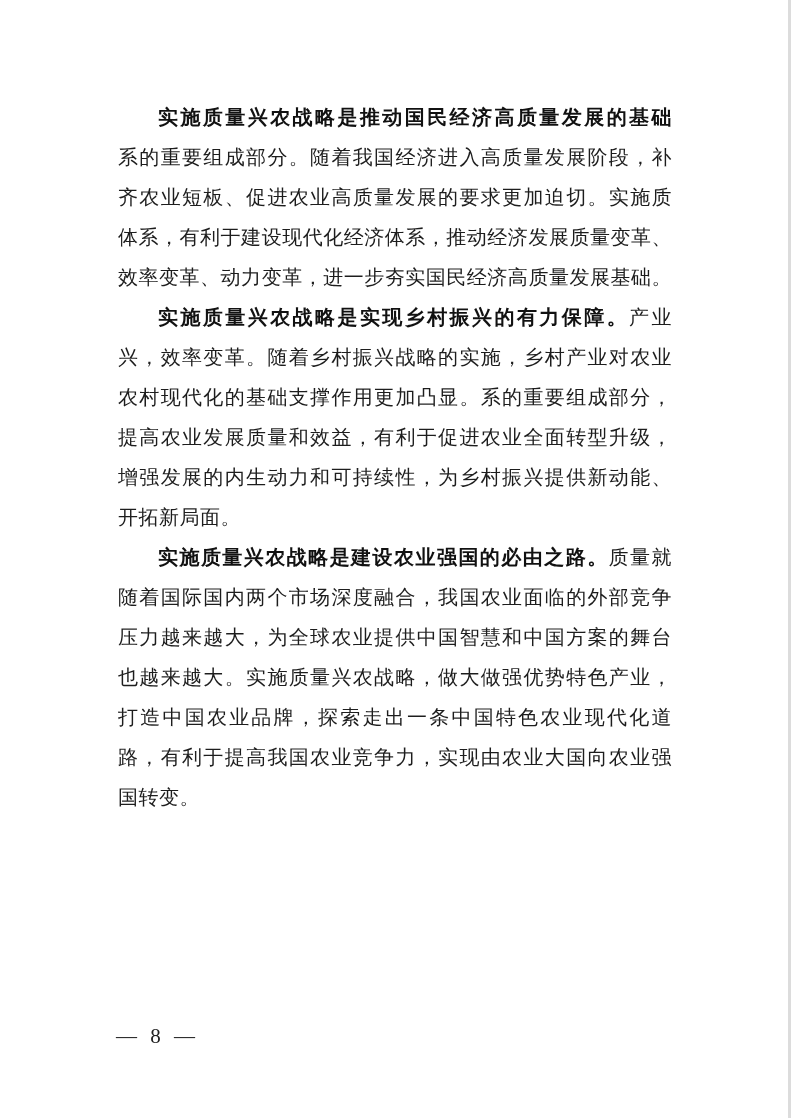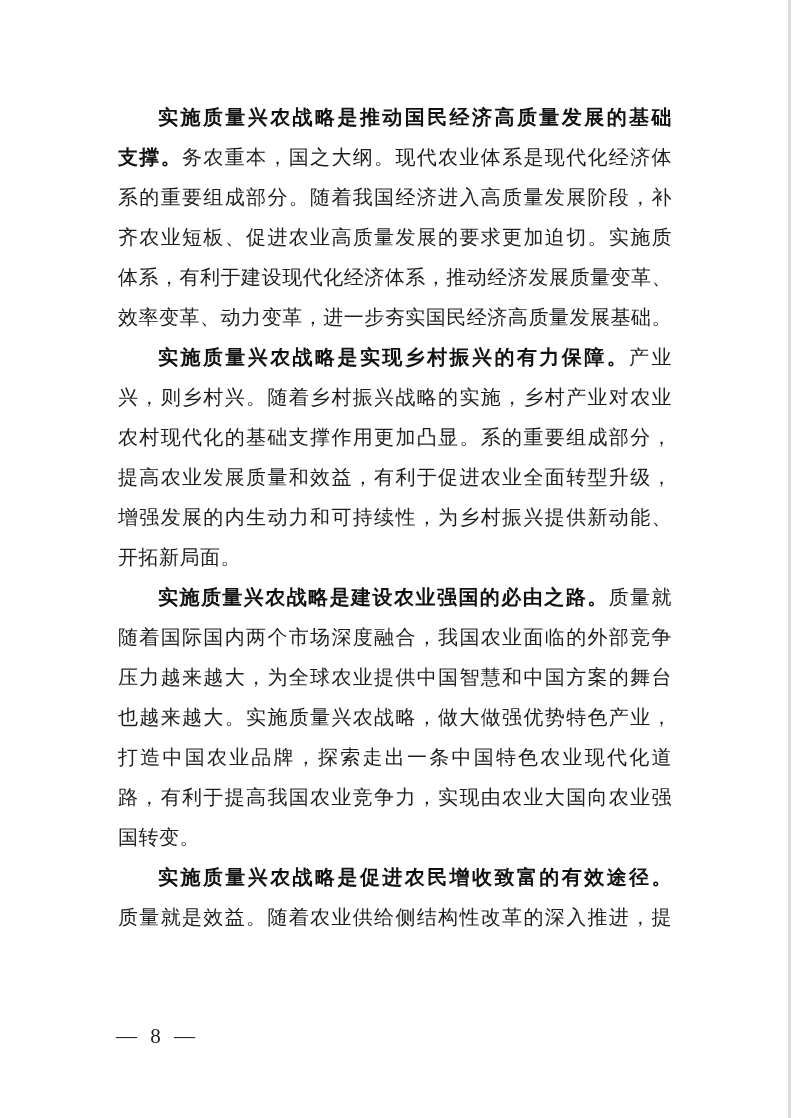--- a/index.html
+++ b/index.html
@@ -68,43 +68,38 @@
     word-spacing: 4px;
   }
 </style>
 </head>
 <body>
 
 <div class="page">
   <div class="text-block" id="text-block">
       <div>
         <div class="line indent"><span class="run-bold">实施质量兴农战略是推动国民经济高质量发展的基础</span></div>
-        <div class="line"><span class="run-bold">支撑。</span><span class="run-regular">务农重本，国之大纲。现代农业体系是现代化经济体</span></div>
         <div class="line"><span class="run-regular">系的重要组成部分。随着我国经济进入高质量发展阶段，补</span></div>
         <div class="line"><span class="run-regular">齐农业短板、促进农业高质量发展的要求更加迫切。实施质</span></div>
         <div class="line"><span class="run-regular">体系，有利于建设现代化经济体系，推动经济发展质量变革、</span></div>
         <div class="line"><span class="run-regular">效率变革、动力变革，进一步夯实国民经济高质量发展基础。</span></div>
       </div>
       <div>
         <div class="line indent"><span class="run-bold">实施质量兴农战略是实现乡村振兴的有力保障。</span><span class="run-regular">产业</span></div>
-        <div class="line"><span class="run-regular">兴，则乡村兴。随着乡村振兴战略的实施，乡村产业对农业</span></div>
+        <div class="line"><span class="run-regular">兴，效率变革。随着乡村振兴战略的实施，乡村产业对农业</span></div>
         <div class="line"><span class="run-regular">农村现代化的基础支撑作用更加凸显。系的重要组成部分，</span></div>
         <div class="line"><span class="run-regular">提高农业发展质量和效益，有利于促进农业全面转型升级，</span></div>
         <div class="line"><span class="run-regular">增强发展的内生动力和可持续性，为乡村振兴提供新动能、</span></div>
         <div class="line last"><span class="run-regular">开拓新局面。</span></div>
       </div>
       <div>
         <div class="line indent"><span class="run-bold">实施质量兴农战略是建设农业强国的必由之路。</span><span class="run-regular">质量就</span></div>
         <div class="line"><span class="run-regular">随着国际国内两个市场深度融合，我国农业面临的外部竞争</span></div>
         <div class="line"><span class="run-regular">压力越来越大，为全球农业提供中国智慧和中国方案的舞台</span></div>
         <div class="line"><span class="run-regular">也越来越大。实施质量兴农战略，做大做强优势特色产业，</span></div>
         <div class="line"><span class="run-regular">打造中国农业品牌，探索走出一条中国特色农业现代化道</span></div>
         <div class="line"><span class="run-regular">路，有利于提高我国农业竞争力，实现由农业大国向农业强</span></div>
         <div class="line last"><span class="run-regular">国转变。</span></div>
       </div>
-      <div>
-        <div class="line indent"><span class="run-bold">实施质量兴农战略是促进农民增收致富的有效途径。</span></div>
-        <div class="line"><span class="run-regular">质量就是效益。随着农业供给侧结构性改革的深入推进，提</span></div>
-      </div>
     </div>
   <div class="page-number">— 8 —</div>
   <div class="scan-edge-right"></div>
 </div>
 
 </body></html>

